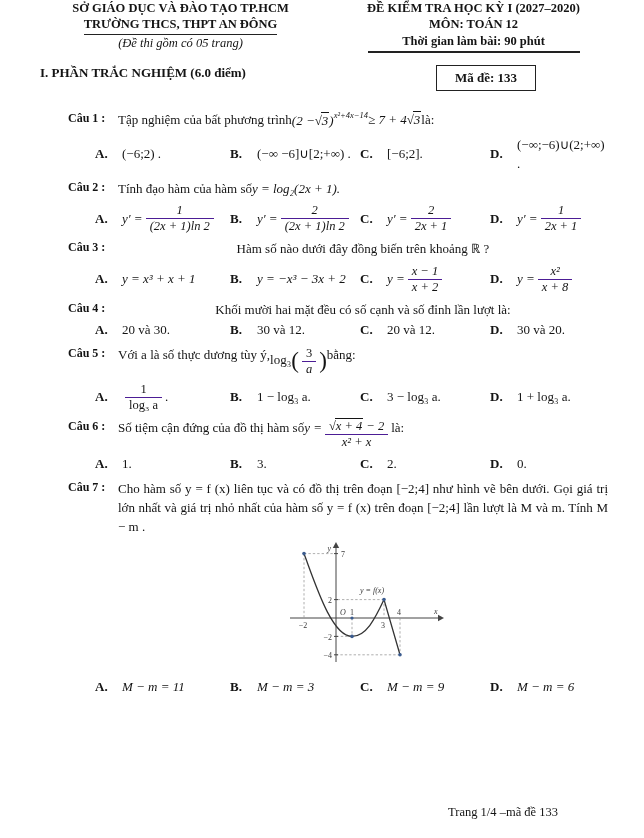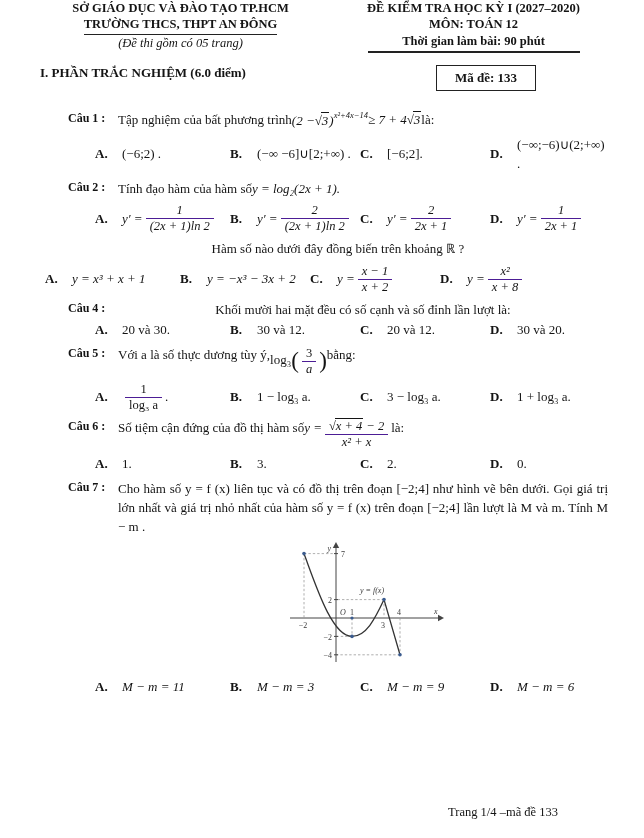--- a/index.html
+++ b/index.html
@@ -146,20 +146,21 @@
               <span class="frac mi">
                 <span class="num">1</span>
                 <span class="den">2x + 1</span>
               </span>
             </div>
         </div>
       </div>
     </div>
 
     <div class="q">
+      <span class="qlabel">Câu 3 :</span>
       <div class="qbody">
         <div class="stem-plain">Hàm số nào dưới đây đồng biến trên khoảng ℝ ?</div>
         <div class="opts">
           <div class="opt">
               <span class="letter">A.</span>
               <span class="mi">y = x³ + x + 1</span>
             </div>
           <div class="opt">
               <span class="letter">B.</span>
               <span class="mi">y = −x³ − 3x + 2</span>

